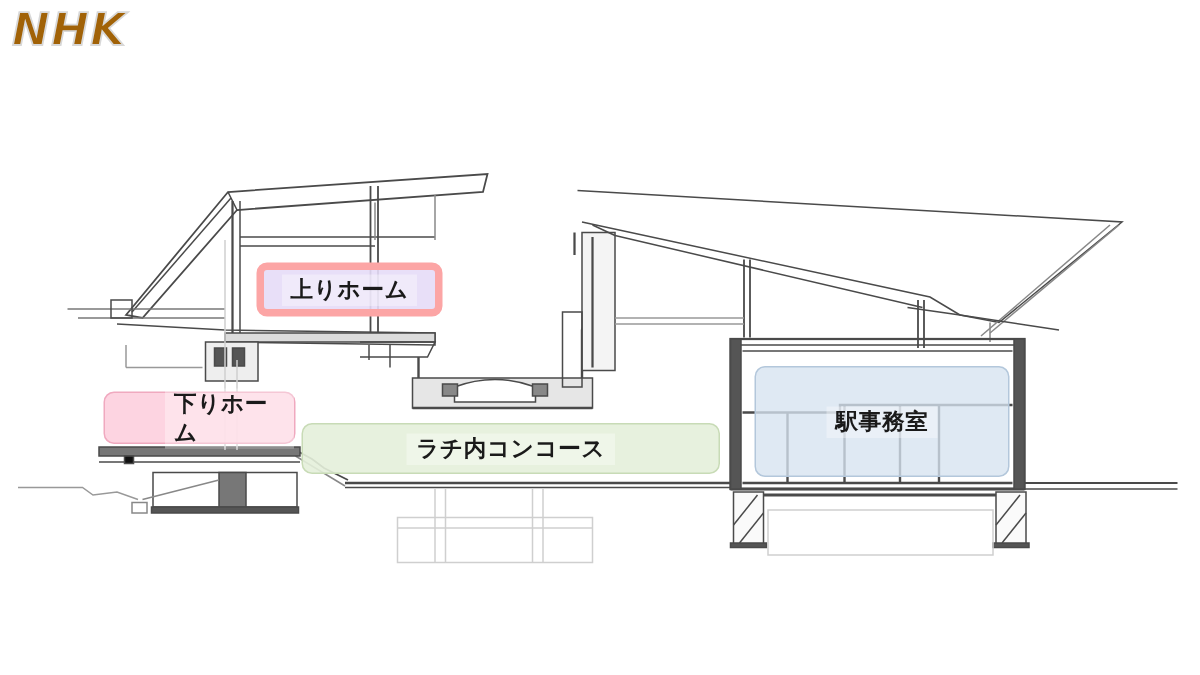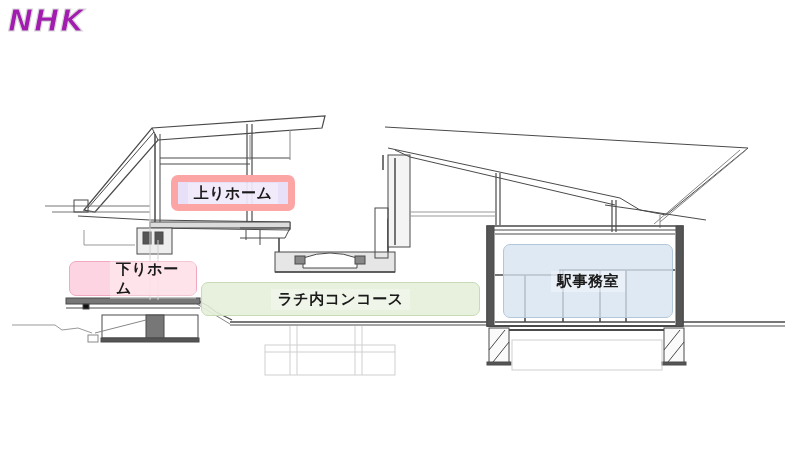--- a/index.html
+++ b/index.html
@@ -1,19 +1,19 @@
 <!DOCTYPE html>
 <html><head>
   <meta charset="utf-8">
   <style>
     html, body { margin: 0; padding: 0; background: #ffffff; }
     body { width: 800px; height: 450px; position: relative; overflow: hidden; font-family: "DejaVu Sans", sans-serif; }
     #stage { position: absolute; left: 0; top: 0; width: 800px; height: 450px; }
     svg.drawing { position: absolute; left: 0; top: 0; }
-    .logo { position: absolute; left: 8px; top: 4px; font-family: "DejaVu Sans", sans-serif; font-weight: bold; font-style: italic; font-size: 30px; letter-spacing: 1px; color: #a21caf; -webkit-text-stroke: 1.2px #d8d8d8; line-height: 34px; }
+    .logo { position: absolute; left: 8px; top: 4px; font-family: "DejaVu Sans", sans-serif; font-weight: bold; font-style: italic; font-size: 30px; letter-spacing: 1px; color: #a16207; -webkit-text-stroke: 1.2px #d8d8d8; line-height: 34px; }
     .label-box { position: absolute; border-radius: 7px; box-sizing: border-box; display: flex; align-items: center; justify-content: center; }
     .label-text { font-family: "DejaVu Sans", sans-serif; font-weight: bold; font-size: 15px; color: #1a1a1a; padding: 1px 6px; background: rgba(255,255,255,0.35); letter-spacing: 0.5px; }
   </style>
 </head>
 <body>
 
 <div id="stage">
 
   <div class="logo">NHK</div>
 
@@ -139,21 +139,21 @@
         <line x1="297" y1="326" x2="297" y2="375"></line>
         <line x1="355" y1="326" x2="355" y2="375"></line>
         <line x1="362" y1="326" x2="362" y2="375"></line>
         <rect x="512" y="340" width="150" height="30"></rect>
         <line x1="150" y1="160" x2="150" y2="300"></line>
         <line x1="158" y1="240" x2="158" y2="300"></line>
       </g>
     </g>
   </svg>
 
-  <div class="label-box" style="left:171px; top:175px; width:124px; height:36px; background:rgba(230,220,247,0.9); border:7px solid #fca5a5;">
+  <div class="label-box" style="left:171px; top:175px; width:124px; height:36px; background:rgba(230,220,247,0.9); border:5px solid #fca5a5;">
     <span class="label-text">上りホーム</span>
   </div>
 
   <div class="label-box" style="left:69px; top:261px; width:128px; height:35px; background:rgba(253,208,222,0.92); border:1px solid #f0a9bf;padding-left:40px;">
     <span class="label-text">下りホーム</span>
   </div>
 
   <div class="label-box" style="left:503px; top:244px; width:170px; height:74px; background:rgba(214,227,240,0.78); border:1px solid #b3c7db;">
     <span class="label-text">駅事務室</span>
   </div>

